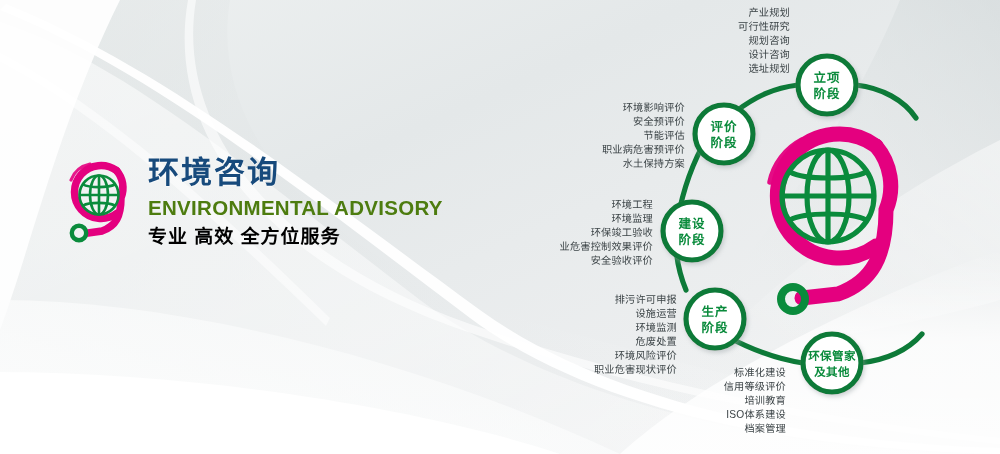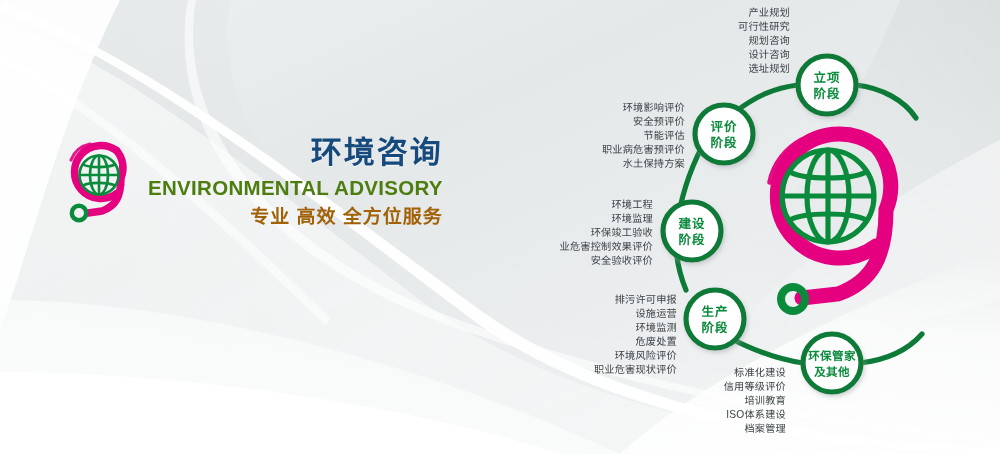--- a/index.html
+++ b/index.html
@@ -9,34 +9,34 @@
     font-family:"Liberation Sans","DejaVu Sans",sans-serif;
     background:#e9ecec;
   }
   #stage{position:relative;width:1000px;height:454px;overflow:hidden;}
 
   
   #bg{position:absolute;inset:0;}
   #bg svg{display:block;width:1000px;height:454px;}
 
   
-  .brand{position:absolute;left:58px;top:134px;display:flex;align-items:flex-start;text-align:right;}
+  .brand{position:absolute;left:58px;top:154px;display:flex;align-items:flex-start;}
   .brand-mark{width:82px;height:92px;flex:0 0 auto;}
   .brand-text{margin-left:8px;padding-top:2px;}
   .brand-cn{
     font-size:31px;font-weight:bold;color:#174a7c;
     letter-spacing:2px;line-height:1.12;
     text-shadow:0 1px 0 rgba(255,255,255,.6);
   }
   .brand-en{
     font-size:20.5px;font-weight:bold;color:#4d7c0f;
     letter-spacing:.3px;line-height:1.25;margin-top:4px;
   }
   .brand-sub{
-    font-size:19px;font-weight:bold;color:#a16207;
+    font-size:19px;font-weight:bold;color:#000000;
     letter-spacing:1px;line-height:1.3;margin-top:5px;
   }
 
   
   #diagram{position:absolute;left:560px;top:0;width:440px;height:454px;}
   #diagram svg{display:block;width:440px;height:454px;}
 
   .node-label{
     font-family:"Liberation Sans","DejaVu Sans",sans-serif;
     font-size:12.5px;font-weight:bold;fill:#0a8b3c;

